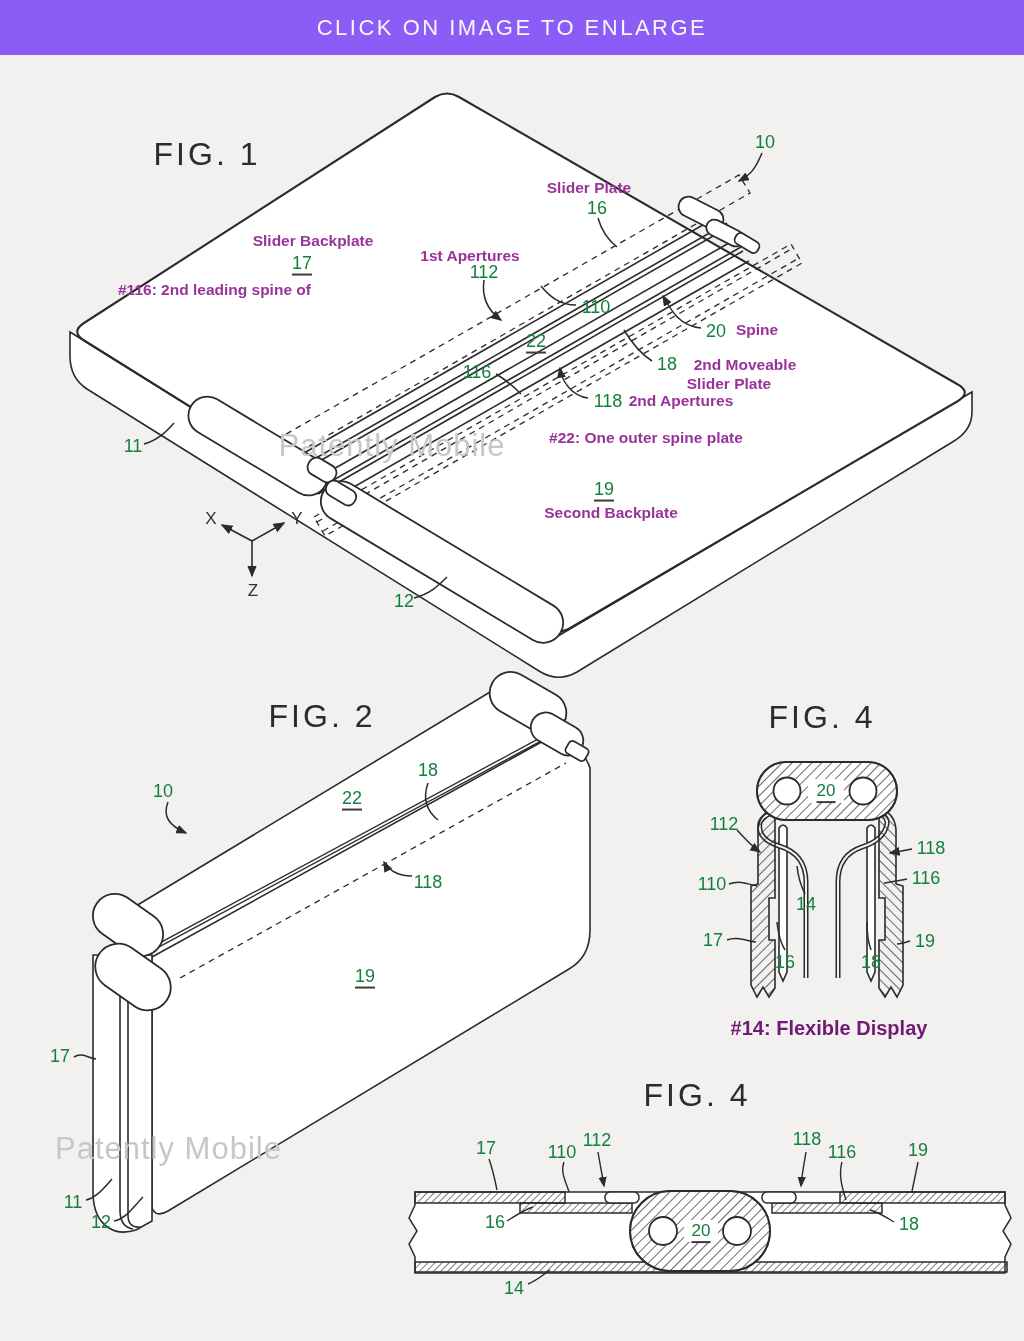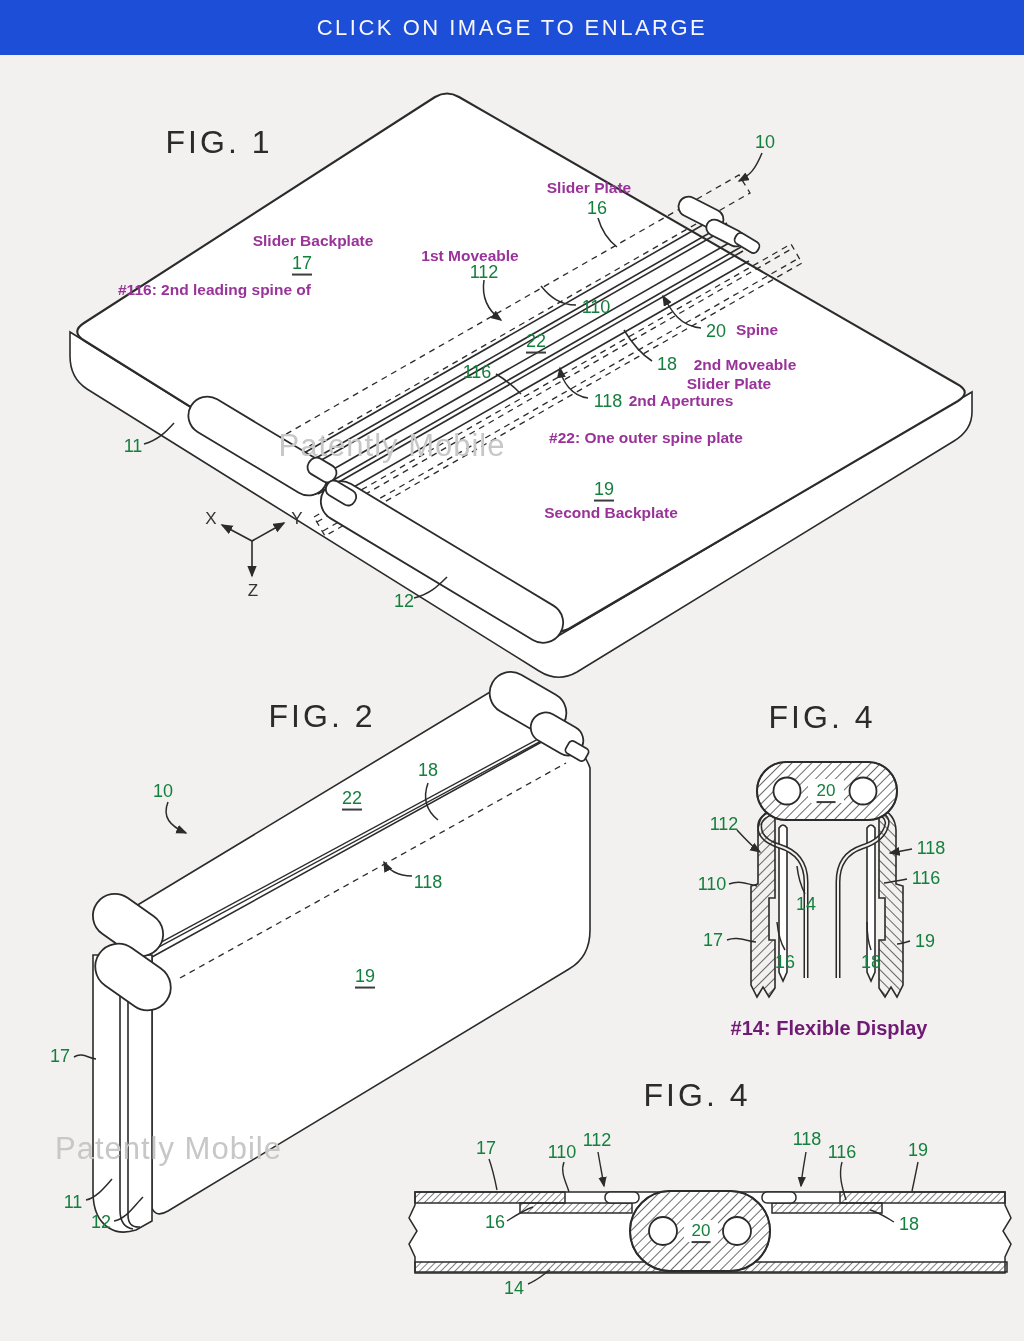--- a/index.html
+++ b/index.html
@@ -1,19 +1,19 @@
 <!DOCTYPE html>
 <html><head>
 <meta charset="utf-8">
 <style>
   html,body{margin:0;padding:0;background:#e8e8e8;}
   #page{position:relative;width:1024px;height:1341px;background:#f2f1ef;overflow:hidden;
         font-family:"Liberation Sans",sans-serif;}
   
-  #banner{position:absolute;left:0;top:0;width:1024px;height:55px;background:#1d4ed8;
+  #banner{position:absolute;left:0;top:0;width:1024px;height:55px;background:#8b5cf6;
           display:flex;align-items:center;justify-content:center;}
   #banner span{color:#f7f7f7;font-size:22px;letter-spacing:2.5px;font-weight:400;}
   
   #art{position:absolute;left:0;top:0;width:1024px;height:1341px;}
   
   .lbl{position:absolute;transform:translate(-50%,-50%);white-space:nowrap;
        color:#15803d;font-size:18px;line-height:1.05;}
   .lblL{position:absolute;transform:translate(0,-50%);white-space:nowrap;
         color:#3c3c3c;font-size:18px;line-height:1.2;}
   .figtitle{font-size:32px;letter-spacing:3px;color:#2b2b2b;font-weight:400;}
@@ -196,27 +196,27 @@
         <path d="M806,1152 C804,1164 802,1174 801,1186" marker-end="url(#arr)"></path>
         <path d="M842,1162 C838,1176 843,1190 846,1200"></path>
         <path d="M918,1162 C916,1172 914,1182 912,1191"></path>
         <path d="M507,1221 C518,1214 524,1210 533,1207"></path>
         <path d="M894,1222 C884,1216 878,1212 870,1210"></path>
         <path d="M528,1284 C538,1280 544,1274 550,1270"></path>
       </g>
     </g>
   </svg>
 
-  <div class="lbl figtitle" style="left:207px;top:143px;margin-left:12px;">FIG. 1</div>
+  <div class="lbl figtitle" style="left:207px;top:155px;">FIG. 1</div>
   <div class="lbl" style="left:765px;top:142px;">10</div>
   <div class="lbl pur" style="left:589px;top:188px;">Slider Plate</div>
   <div class="lbl" style="left:597px;top:208px;">16</div>
   <div class="lbl pur" style="left:313px;top:241px;">Slider Backplate</div>
   <div class="lbl" style="left:302px;top:263px;"><span class="u">17</span></div>
-  <div class="lbl pur" style="left:470px;top:256px;">1st Moveable</div>
+  <div class="lbl pur" style="left:470px;top:256px;">1st Apertures</div>
   <div class="lbl" style="left:484px;top:272px;">112</div>
   <div class="lblL pur" style="left:118px;top:290px;">#116: 2nd leading spine of</div>
   <div class="lbl" style="left:596px;top:307px;">110</div>
   <div class="lbl" style="left:536px;top:341px;"><span class="u">22</span></div>
   <div class="lbl" style="left:716px;top:331px;">20</div>
   <div class="lbl pur" style="left:757px;top:330px;">Spine</div>
   <div class="lbl" style="left:477px;top:372px;">116</div>
   <div class="lbl" style="left:667px;top:364px;">18</div>
   <div class="lbl pur" style="left:745px;top:365px;">2nd Moveable</div>
   <div class="lbl pur" style="left:729px;top:384px;">Slider Plate</div>

